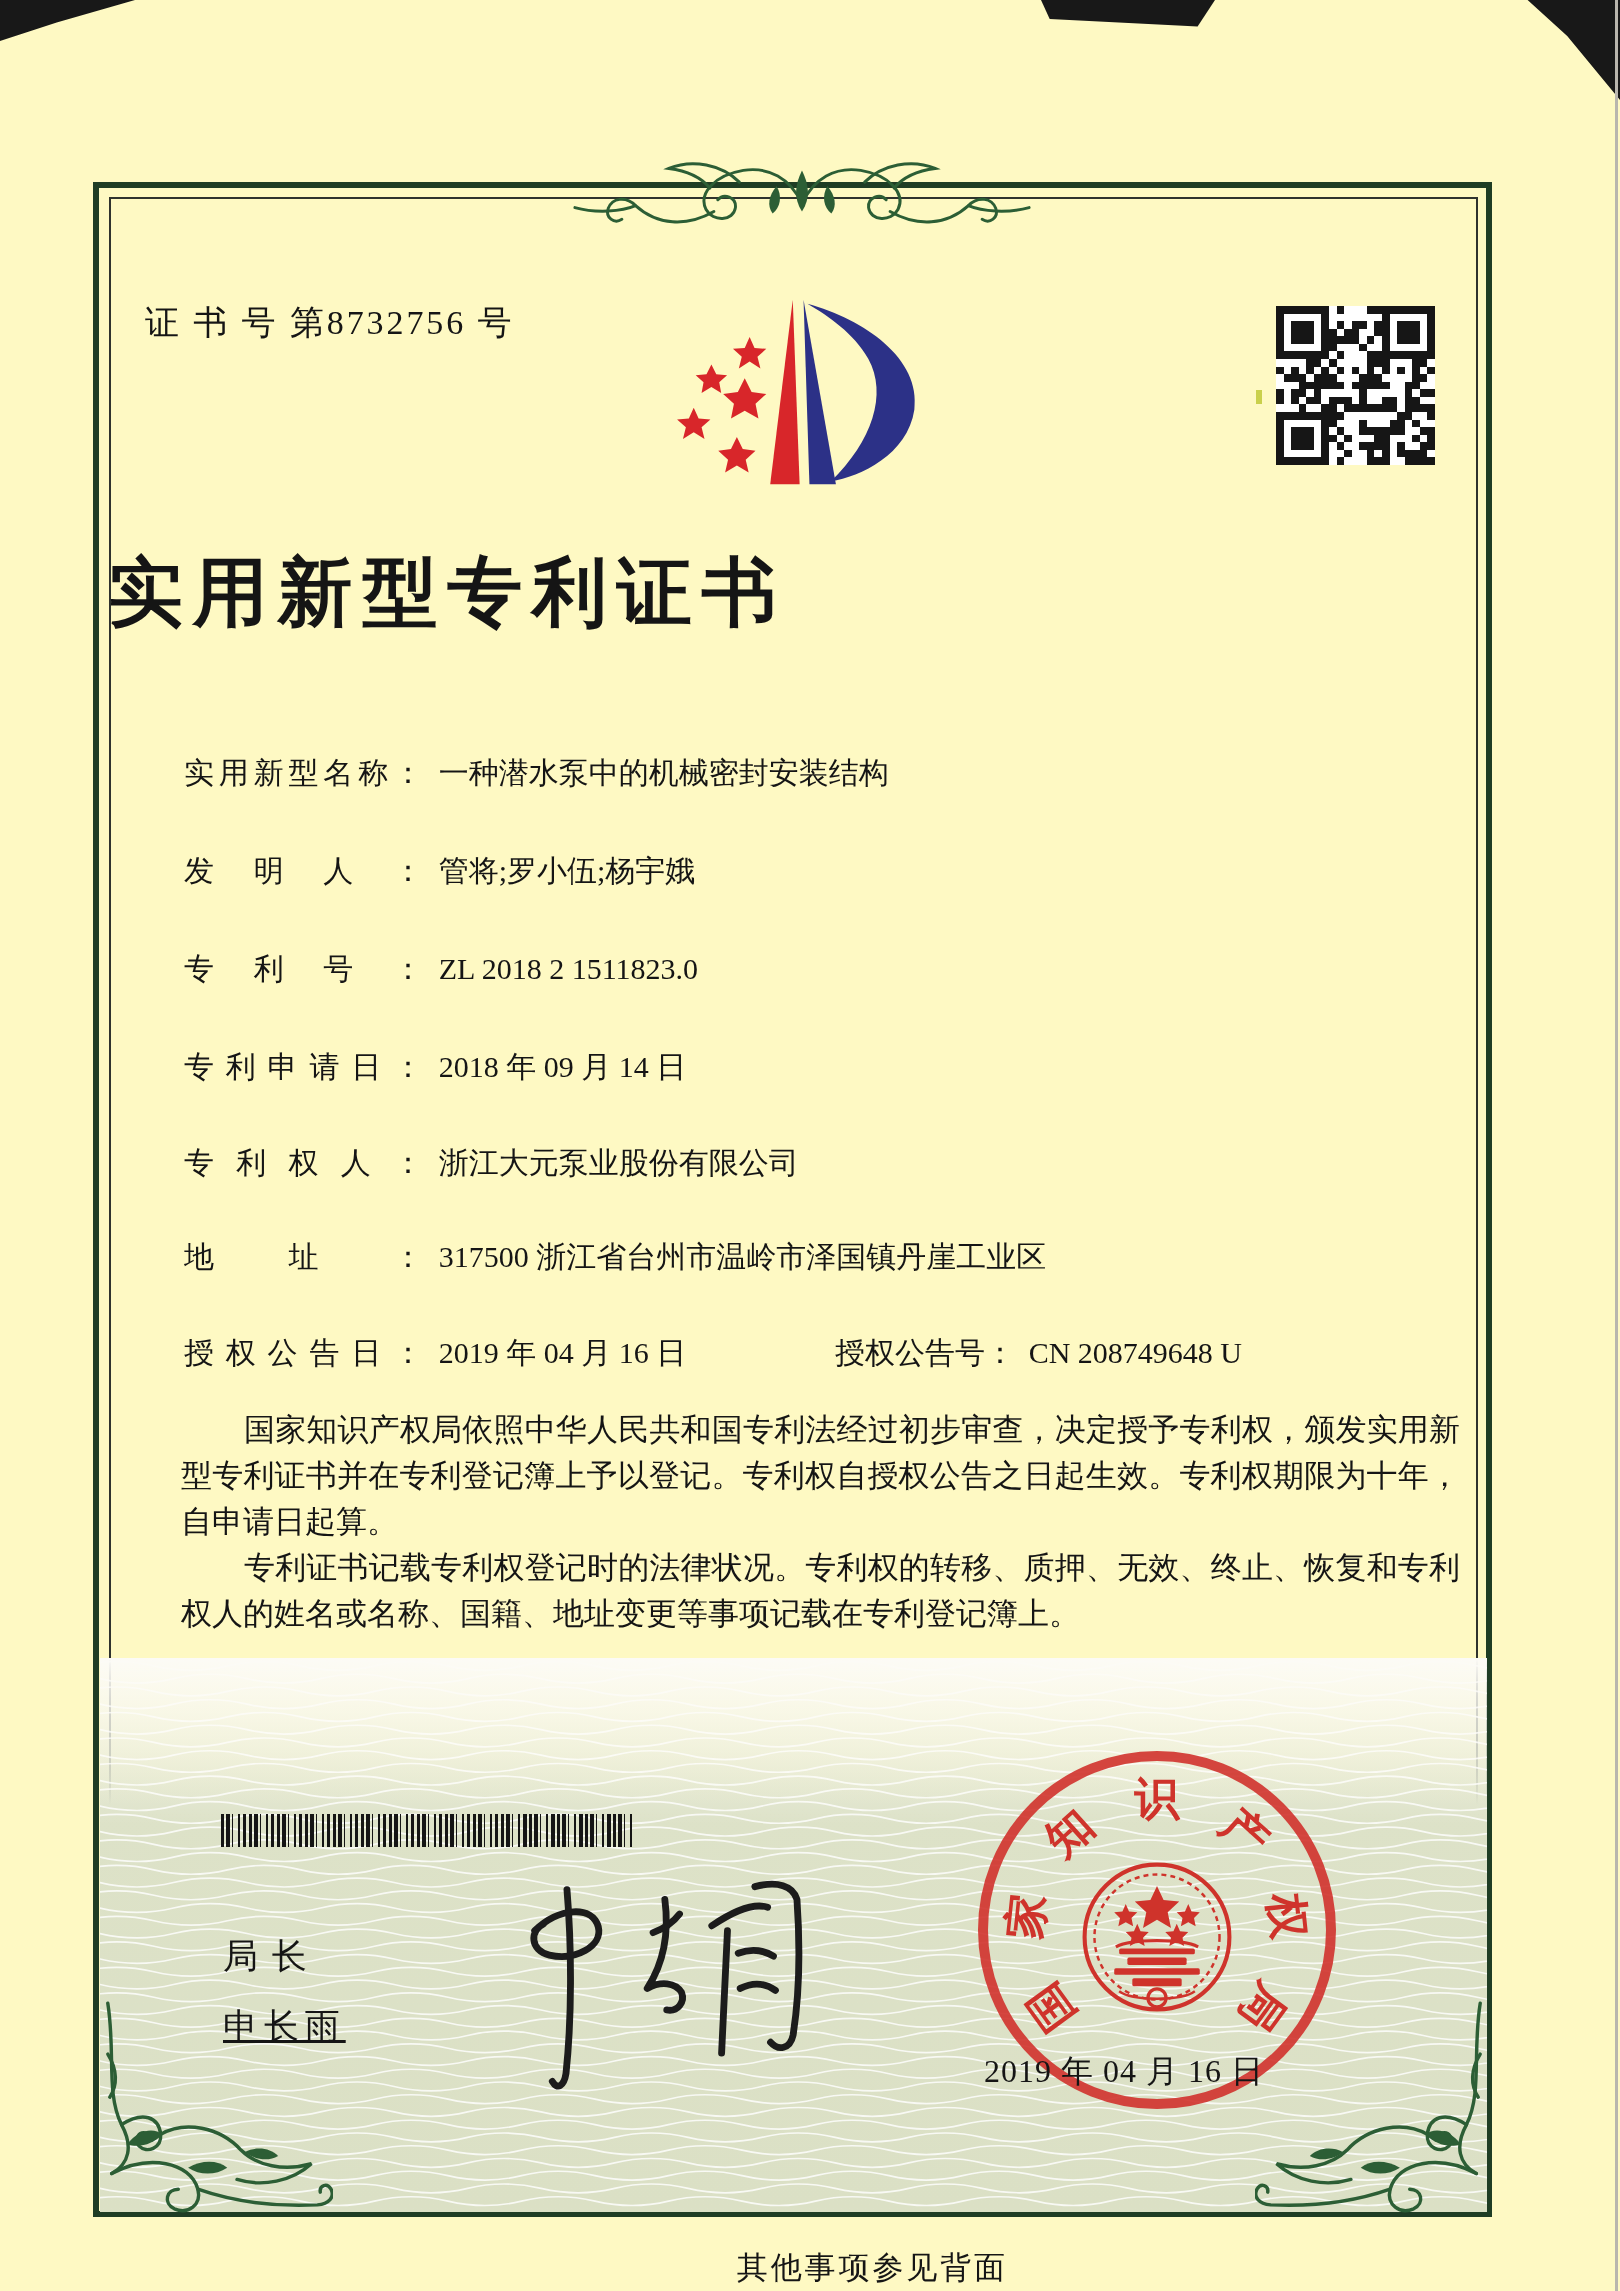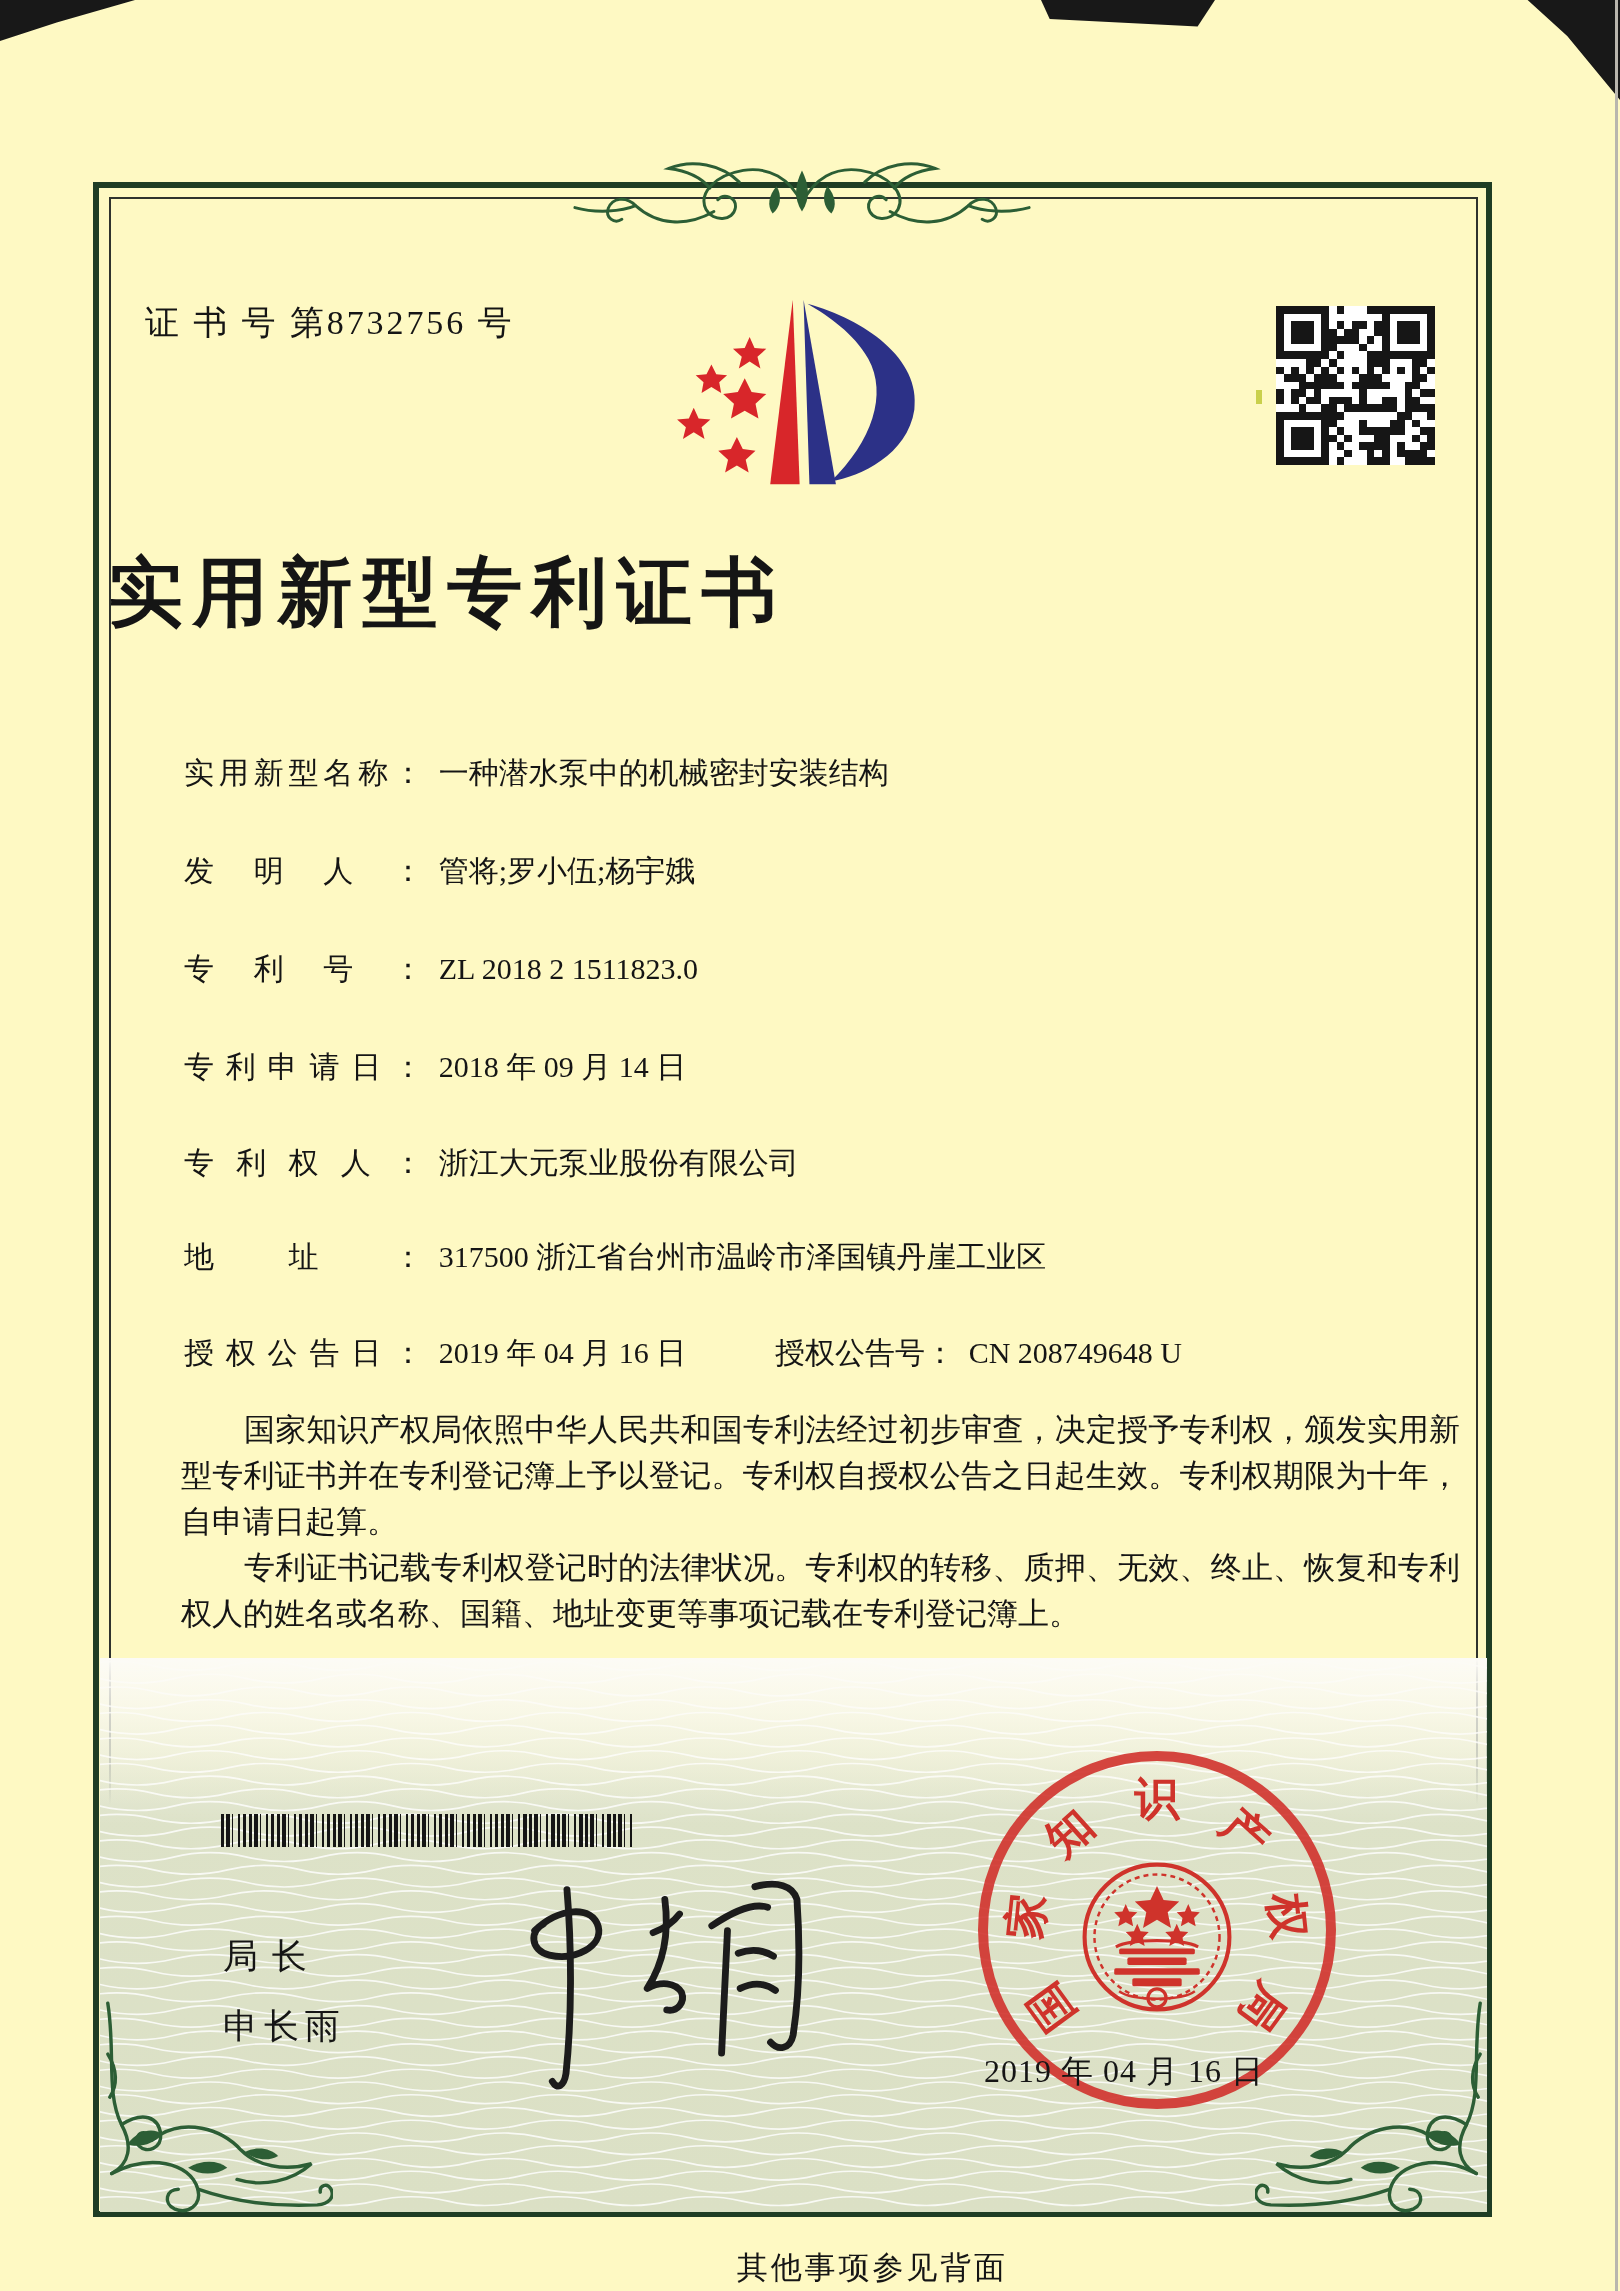--- a/index.html
+++ b/index.html
@@ -26,29 +26,29 @@
   #cert-no{left:145px;top:300px;font-size:34px;letter-spacing:2.9px;}
   #logo{left:676px;top:292px;}
   #qr{left:1276px;top:306px;width:159px;height:159px;background:#fff;display:grid;
       grid-template-columns:repeat(21,1fr);grid-template-rows:repeat(21,1fr);}
   #qr div.on{background:#161616;}
   #title{left:108px;top:543px;width:1372px;text-align:left;font-size:75px;font-weight:bold;letter-spacing:9.8px;}
   
   .row{left:184px;width:1284px;font-size:30px;white-space:nowrap;}
   .lbl{display:inline-block;width:239px;text-align:justify;text-align-last:justify;margin-right:15.7px;}
   .lbl2{margin-right:13.7px;}
-  .pair2{position:absolute;left:591px;top:0;text-align:center;}
+  .pair2{position:absolute;left:651px;top:0;text-align:center;}
   
   #body-text{left:181px;top:1407px;width:1279px;font-size:31px;line-height:46px;text-align:justify;}
   #body-text p{margin:0;text-indent:63px;}
   
   #barcode{left:221px;top:1814px;width:412px;height:33px;
      background:repeating-linear-gradient(90deg,#151515 0 2.9px,rgba(0,0,0,0) 2.9px 4.9px,#151515 4.9px 8.8px,rgba(0,0,0,0) 8.8px 10.8px,#151515 10.8px 11.8px,rgba(0,0,0,0) 11.8px 16.7px,#151515 16.7px 18.6px,rgba(0,0,0,0) 18.6px 21.6px,#151515 21.6px 25.5px,rgba(0,0,0,0) 25.5px 28px);}
   #director-label{left:223px;top:1933px;font-size:35px;letter-spacing:13.7px;}
-  #director-name{left:223px;top:2003px;font-size:35px;letter-spacing:5.9px;}
+  #director-name{left:223px;top:2003px;font-size:35px;letter-spacing:5.9px;text-decoration:underline;}
   #signature{left:461px;top:1870px;}
   
   #seal{left:978px;top:1751px;width:338px;height:338px;border:10.8px solid rgba(208,50,44,.9);border-radius:50%;}
   #seal-ring span{position:absolute;left:50%;top:50%;font-size:45px;font-weight:bold;color:#cf332b;}
   #emblem{position:absolute;left:50%;top:52%;transform:translate(-50%,-50%);}
   #seal-date{left:984px;top:2050px;font-size:32px;letter-spacing:1px;}
   
   #page-info{left:549px;top:2150px;width:451px;text-align:center;font-size:29px;}
   #back-note{left:518px;top:2247px;width:490px;text-align:right;font-size:31px;letter-spacing:2.9px;}
   .flourish{position:absolute;}

